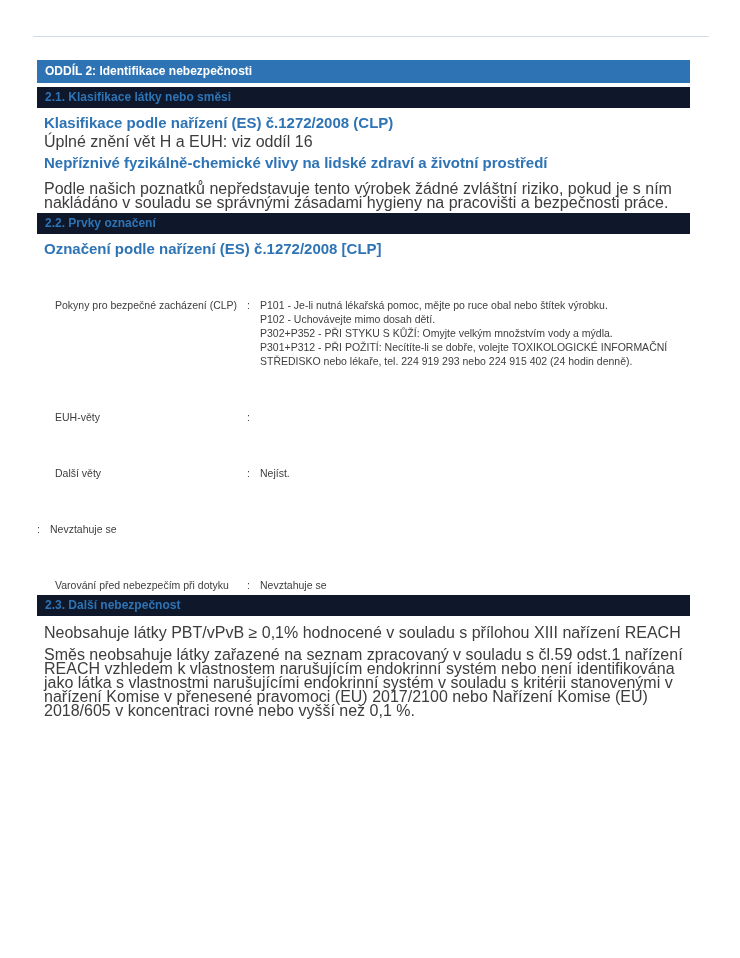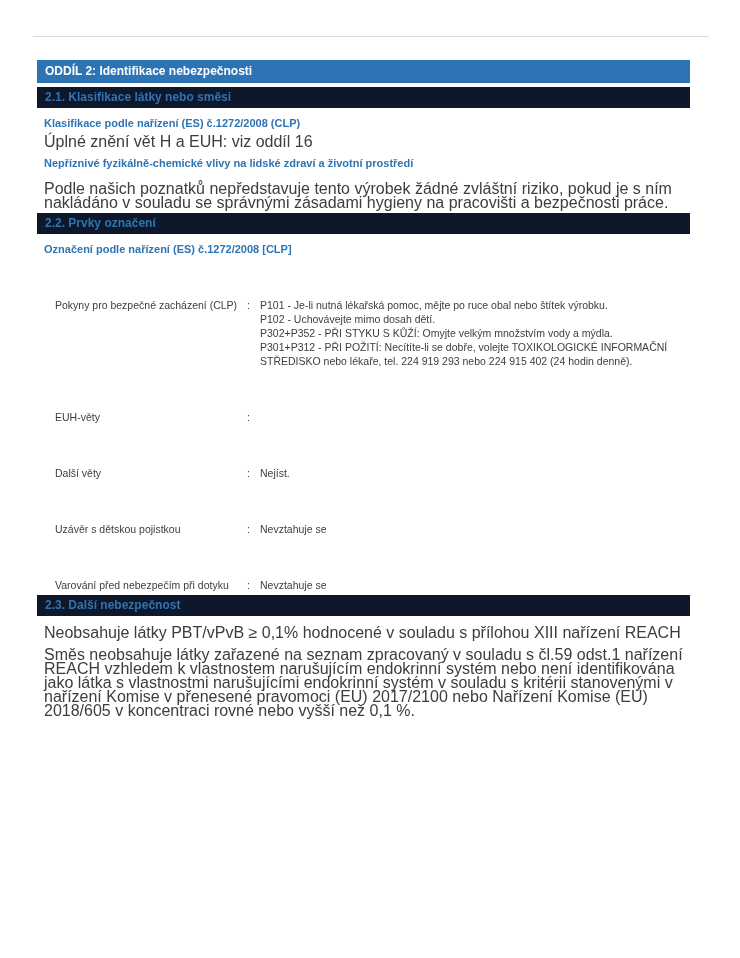--- a/index.html
+++ b/index.html
@@ -44,21 +44,21 @@
     font-size: 12px;
     line-height: 15px;
     padding: 3px 8px;
   }
   .bar-21 { margin-top: 4px; }
   .bar-22 { margin-top: 3px; }
   .bar-23 { margin-top: 3px; }
   .blue-head {
     color: #2E74B5;
     font-weight: bold;
-    font-size: 11px;
+    font-size: 15px;
     line-height: 14px;
     padding-left: 7px;
   }
   .head-1 { margin-top: 8px; }
   .head-2 { margin-top: 7px; }
   .head-3 { margin-top: 8px; }
   .body-text {
     font-size: 16px;
     line-height: 14px;
     padding-left: 7px;
@@ -133,21 +133,20 @@
 
       <div class="row">
         <div class="row-label">Další věty</div>
         <div class="row-colon">:</div>
         <div class="row-values">
           <div>Nejíst.</div>
         </div>
       </div>
 
       <div class="row">
-        <div class="row-label">Uzávěr s dětskou pojistkou</div>
         <div class="row-colon">:</div>
         <div class="row-values">
           <div>Nevztahuje se</div>
         </div>
       </div>
 
       <div class="row">
         <div class="row-label">Varování před nebezpečím při dotyku</div>
         <div class="row-colon">:</div>
         <div class="row-values">

